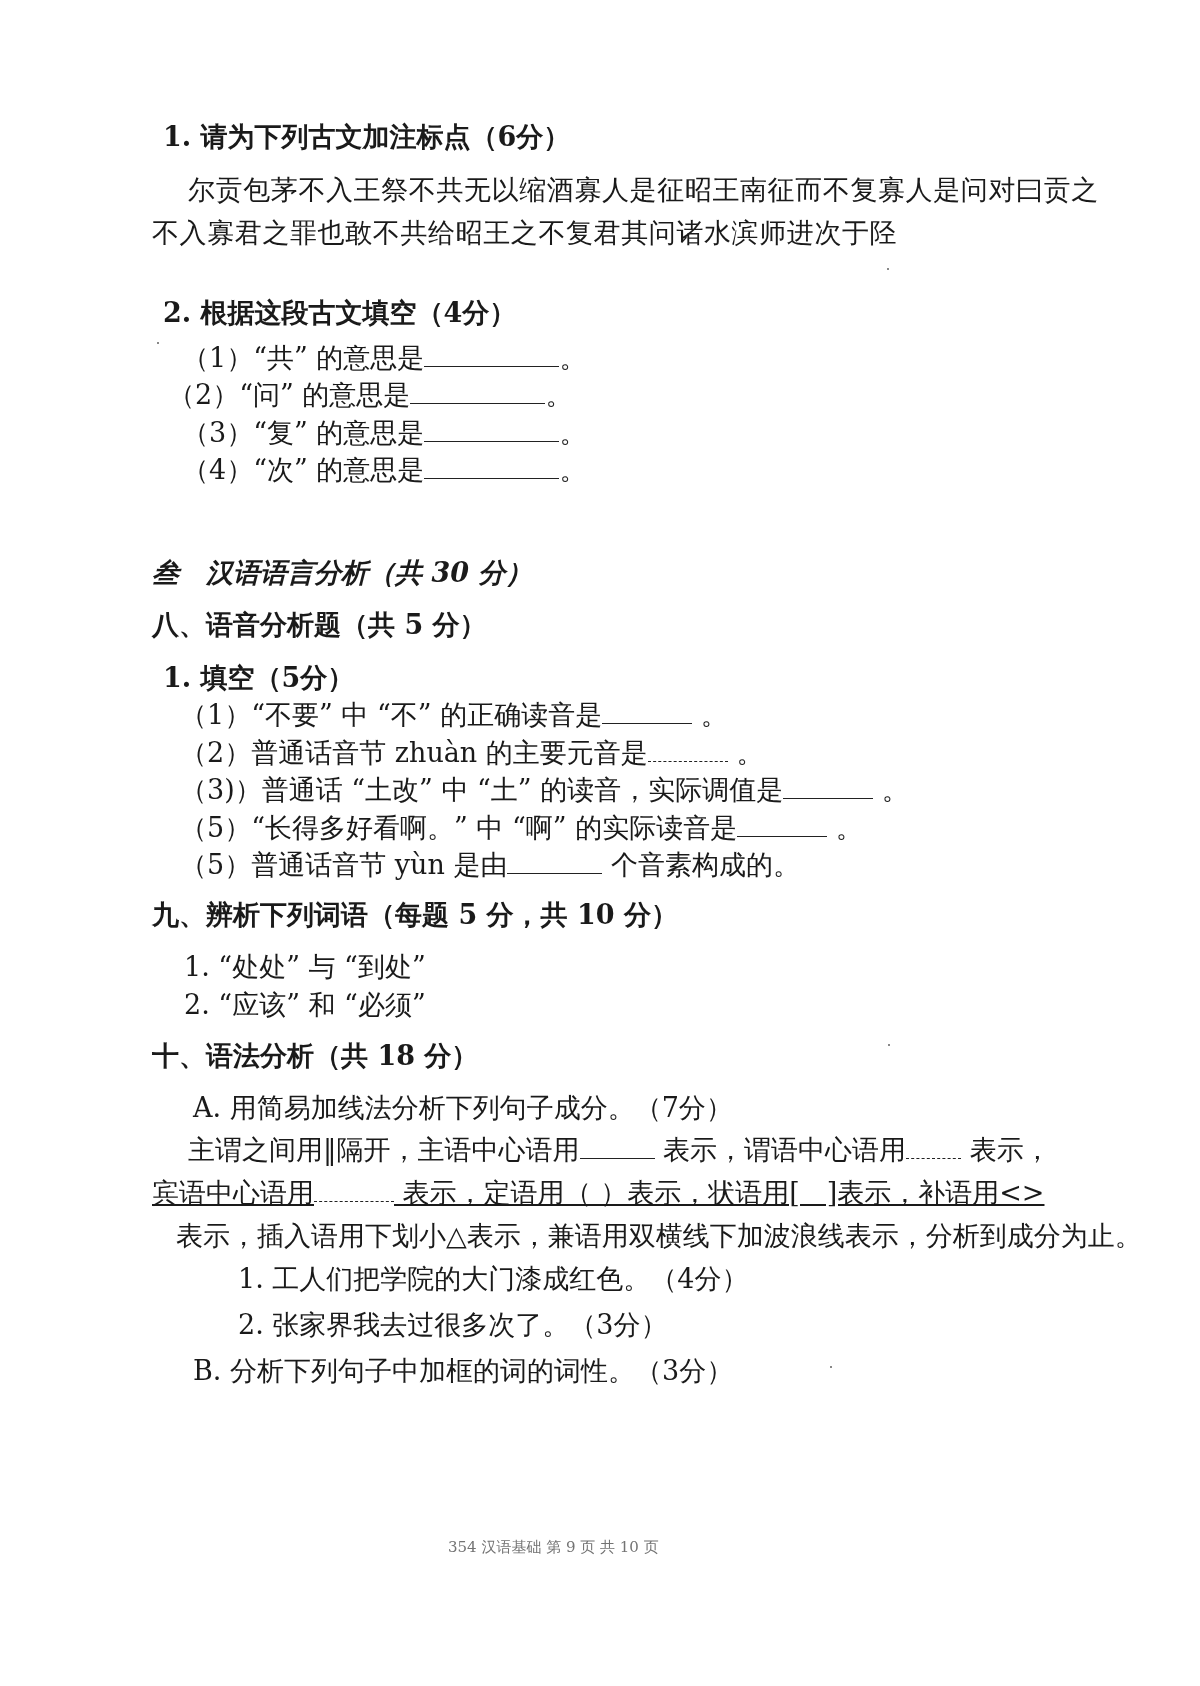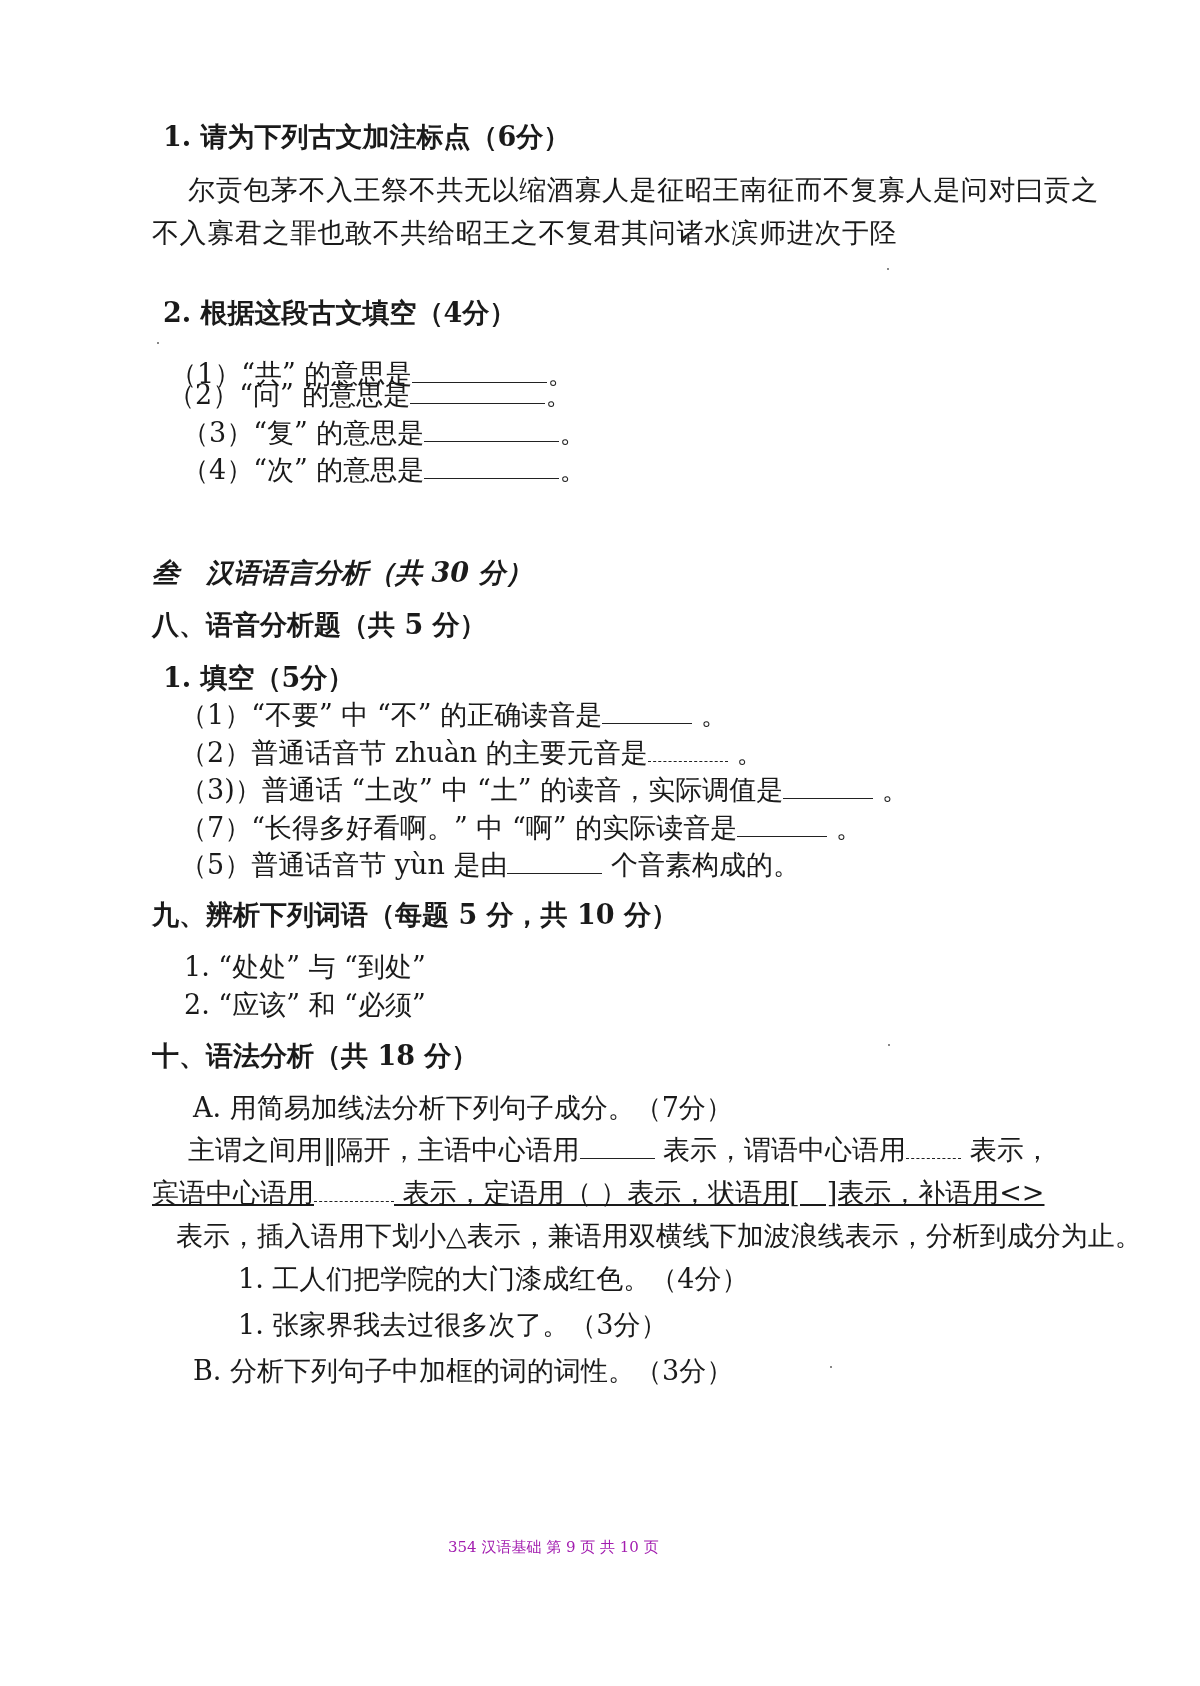--- a/index.html
+++ b/index.html
@@ -2,36 +2,36 @@
 <html><head>
 <meta charset="utf-8">
 <style>
   html, body { margin:0; padding:0; background:#ffffff; }
   body { width:1200px; height:1686px; position:relative; overflow:hidden;
          font-family:"DejaVu Serif","Liberation Serif",serif; color:#1a1a1a; }
   .ln { position:absolute; white-space:nowrap; font-size:27px; line-height:26px; }
   .b { font-weight:bold; }
   .blank { display:inline-block; border-bottom:1.5px solid #222; vertical-align:baseline; height:18px; }
   .dot { position:absolute; width:2px; height:2px; background:#888; }
-  .footer { position:absolute; font-size:15px; color:#a21caf; white-space:nowrap; }
+  .footer { position:absolute; font-size:15px; color:#737373; white-space:nowrap; }
 </style>
 </head>
 <body>
 
 <div>
 
   <div class="ln b" style="left:163px; top:124px;">1. 请为下列古文加注标点（6分）</div>
   <div class="ln" style="left:188px; top:177px; letter-spacing:0.6px;">尔贡包茅不入王祭不共无以缩酒寡人是征昭王南征而不复寡人是问对曰贡之</div>
   <div class="ln" style="left:152px; top:220px; letter-spacing:0.6px;">不入寡君之罪也敢不共给昭王之不复君其问诸水滨师进次于陉</div>
   <div class="dot" style="left:887px; top:268px;"></div>
 
   <div class="ln b" style="left:163px; top:300px;">2. 根据这段古文填空（4分）</div>
   <div class="dot" style="left:157px; top:342px;"></div>
 
-  <div class="ln" style="left:170px; top:345px;margin-top:16px;">
+  <div class="ln" style="left:182px; top:345px;">
     <span>（1）“共” 的意思是</span><span class="blank" style="width:135px;"></span><span>。</span>
   </div>
   <div class="ln" style="left:168px; top:382px;">
     <span>（2）“问” 的意思是</span><span class="blank" style="width:135px;"></span><span>。</span>
   </div>
   <div class="ln" style="left:182px; top:420px;">
     <span>（3）“复” 的意思是</span><span class="blank" style="width:135px;"></span><span>。</span>
   </div>
   <div class="ln" style="left:182px; top:457px;">
     <span>（4）“次” 的意思是</span><span class="blank" style="width:135px;"></span><span>。</span>
@@ -44,21 +44,21 @@
   <div class="ln" style="left:180px; top:702px;">
     <span>（1）“不要” 中 “不” 的正确读音是</span><span class="blank" style="width:90px;"></span> <span>。</span>
   </div>
   <div class="ln" style="left:180px; top:740px;">
     <span>（2）普通话音节 zhuàn 的主要元音是</span><span class="blank" style="width:80px; border-bottom-style:dashed;"></span> <span>。</span>
   </div>
   <div class="ln" style="left:180px; top:777px;">
     <span>（3)）普通话 “土改” 中 “土” 的读音，实际调值是</span><span class="blank" style="width:90px;"></span> <span>。</span>
   </div>
   <div class="ln" style="left:180px; top:815px;">
-    <span>（7）“长得多好看啊。” 中 “啊” 的实际读音是</span><span class="blank" style="width:90px;"></span> <span>。</span>
+    <span>（5）“长得多好看啊。” 中 “啊” 的实际读音是</span><span class="blank" style="width:90px;"></span> <span>。</span>
   </div>
   <div class="ln" style="left:180px; top:852px;">
     <span>（5）普通话音节 yùn 是由</span><span class="blank" style="width:95px;"></span><span> 个音素构成的。</span>
   </div>
 
   <div class="ln b" style="left:152px; top:902px;">九、辨析下列词语（每题 5 分，共 10 分）</div>
   <div class="ln" style="left:184px; top:954px;">1. “处处” 与 “到处”</div>
   <div class="ln" style="left:184px; top:992px;">2. “应该” 和 “必须”</div>
 
   <div class="ln b" style="left:152px; top:1043px;">十、语法分析（共 18 分）</div>
@@ -68,20 +68,20 @@
 
   <div class="ln" style="left:188px; top:1137px;">
     <span>主谓之间用‖隔开，主语中心语用</span><span class="blank" style="width:75px;"></span><span> 表示，谓语中心语用</span><span class="blank" style="width:55px; border-bottom-style:dashed;"></span><span> 表示，</span>
   </div>
   <div class="ln" style="left:152px; top:1180px;text-decoration:underline;">
     <span>宾语中心语用</span><span class="blank" style="width:80px; border-bottom-style:dashed;"></span><span> 表示，定语用（ ）表示，状语用[　]表示，补语用&lt;&gt;</span>
   </div>
   <div class="ln" style="left:152px; top:1223px;margin-left:24px;">表示，插入语用下划小△表示，兼语用双横线下加波浪线表示，分析到成分为止。</div>
 
   <div class="ln" style="left:238px; top:1266px;">1. 工人们把学院的大门漆成红色。（4分）</div>
-  <div class="ln" style="left:238px; top:1312px;">1. 张家界我去过很多次了。（3分）</div>
+  <div class="ln" style="left:238px; top:1312px;">2. 张家界我去过很多次了。（3分）</div>
 
   <div class="ln" style="left:193px; top:1358px;">B. 分析下列句子中加框的词的词性。（3分）</div>
   <div class="dot" style="left:830px; top:1366px;"></div>
 
   <div class="footer" style="left:448px; top:1538px;">354 汉语基础  第 9 页  共 10 页</div>
 
 </div>
 
 </body></html>

